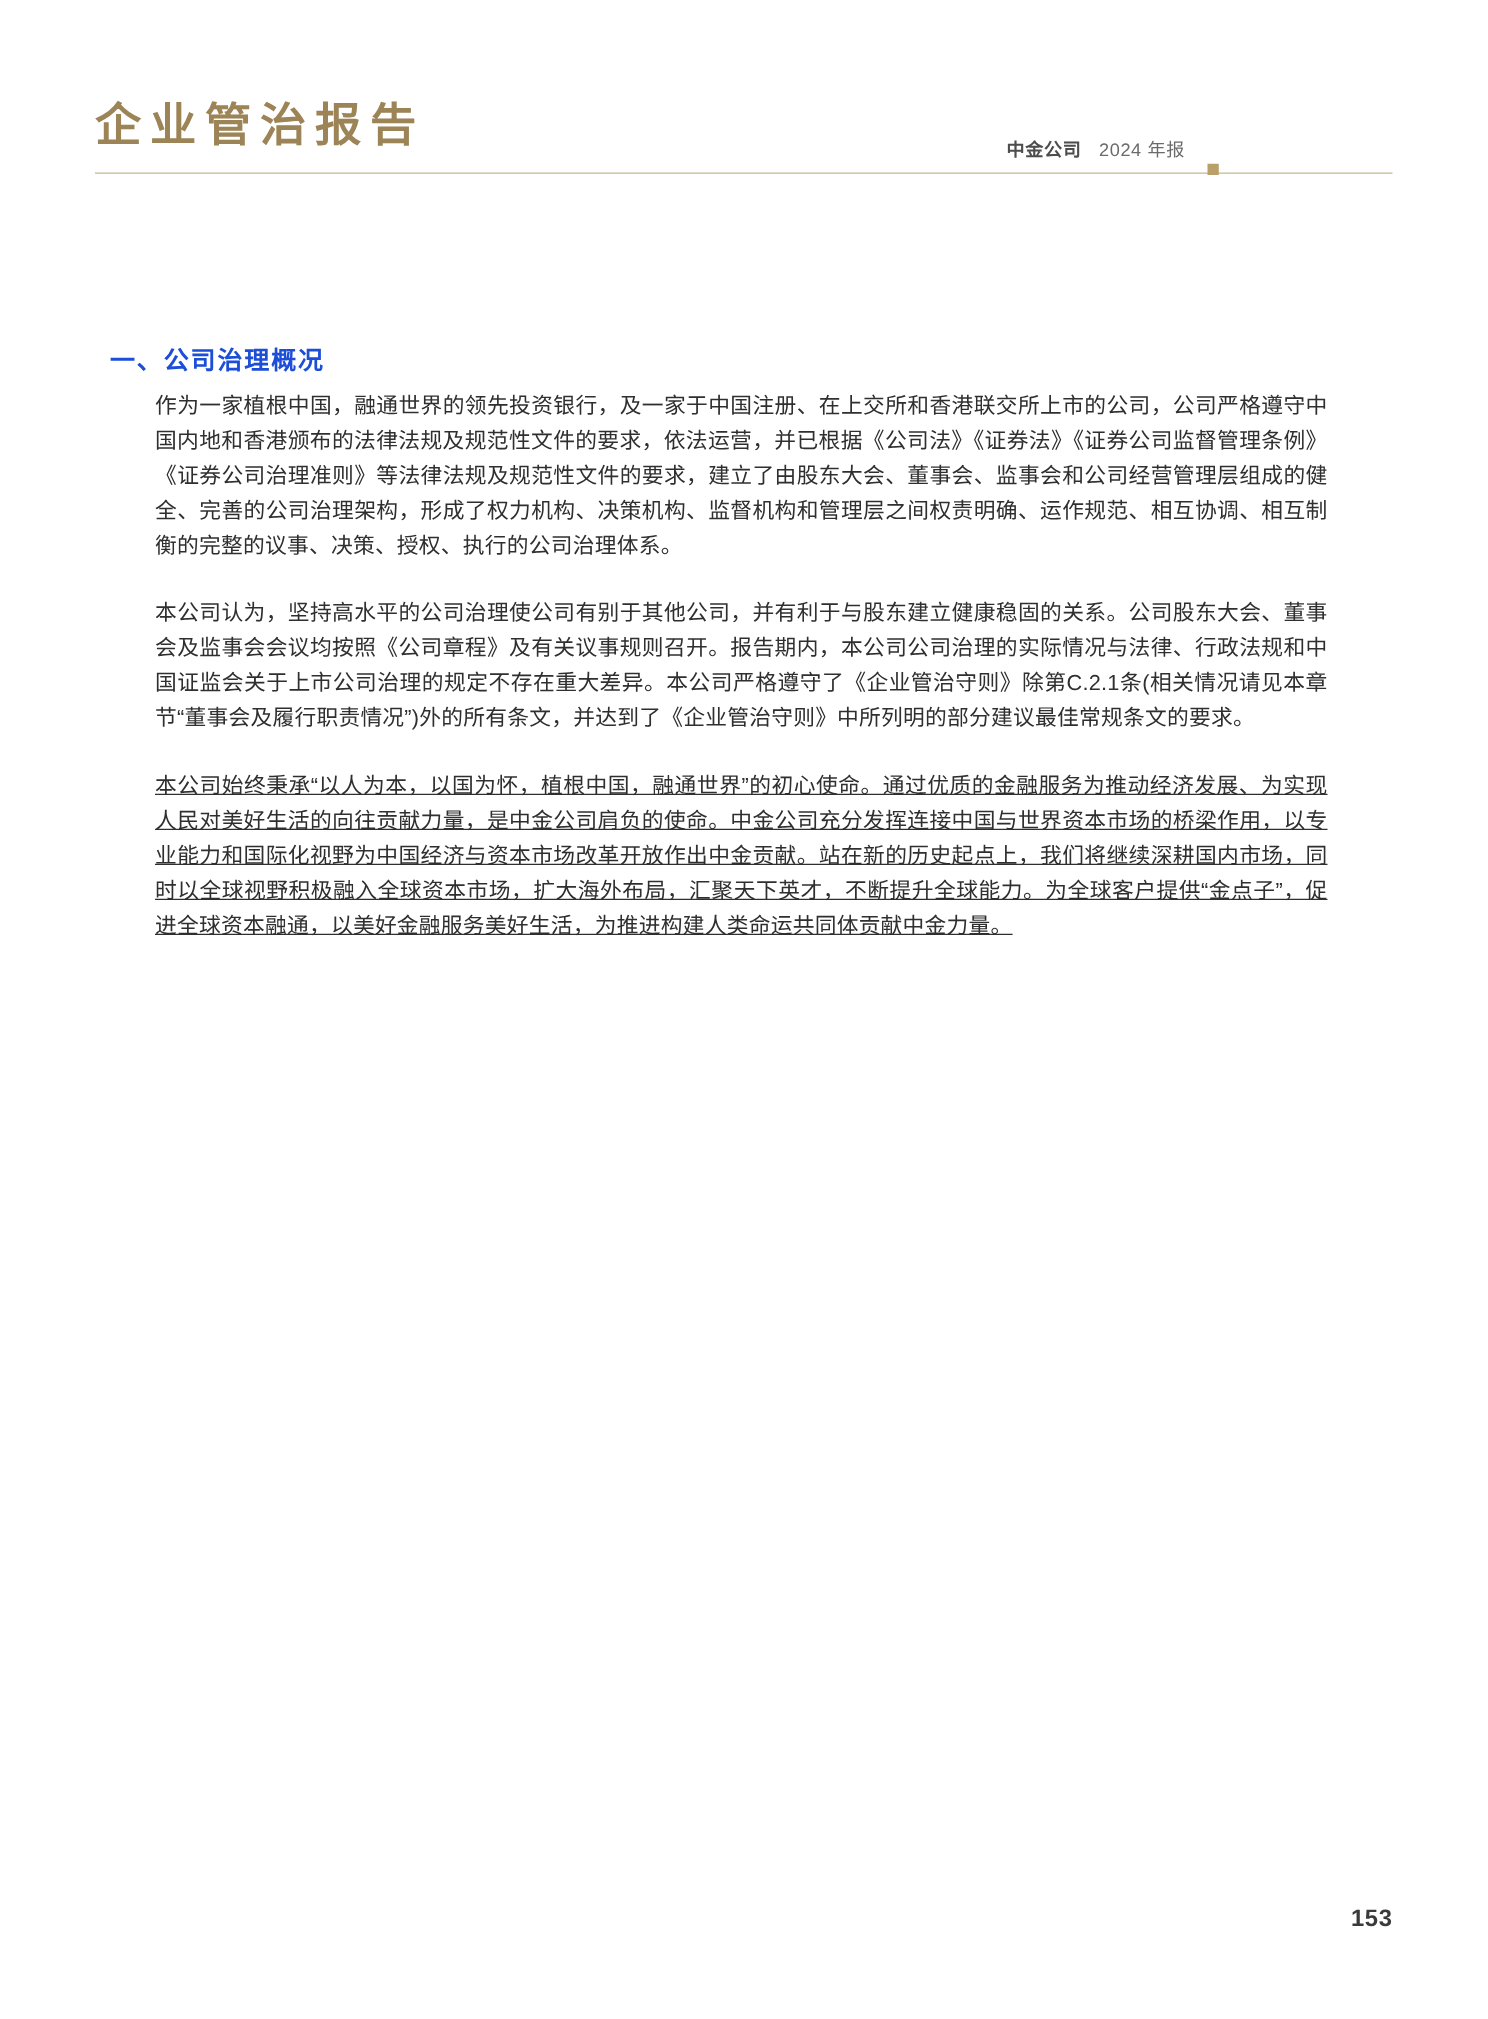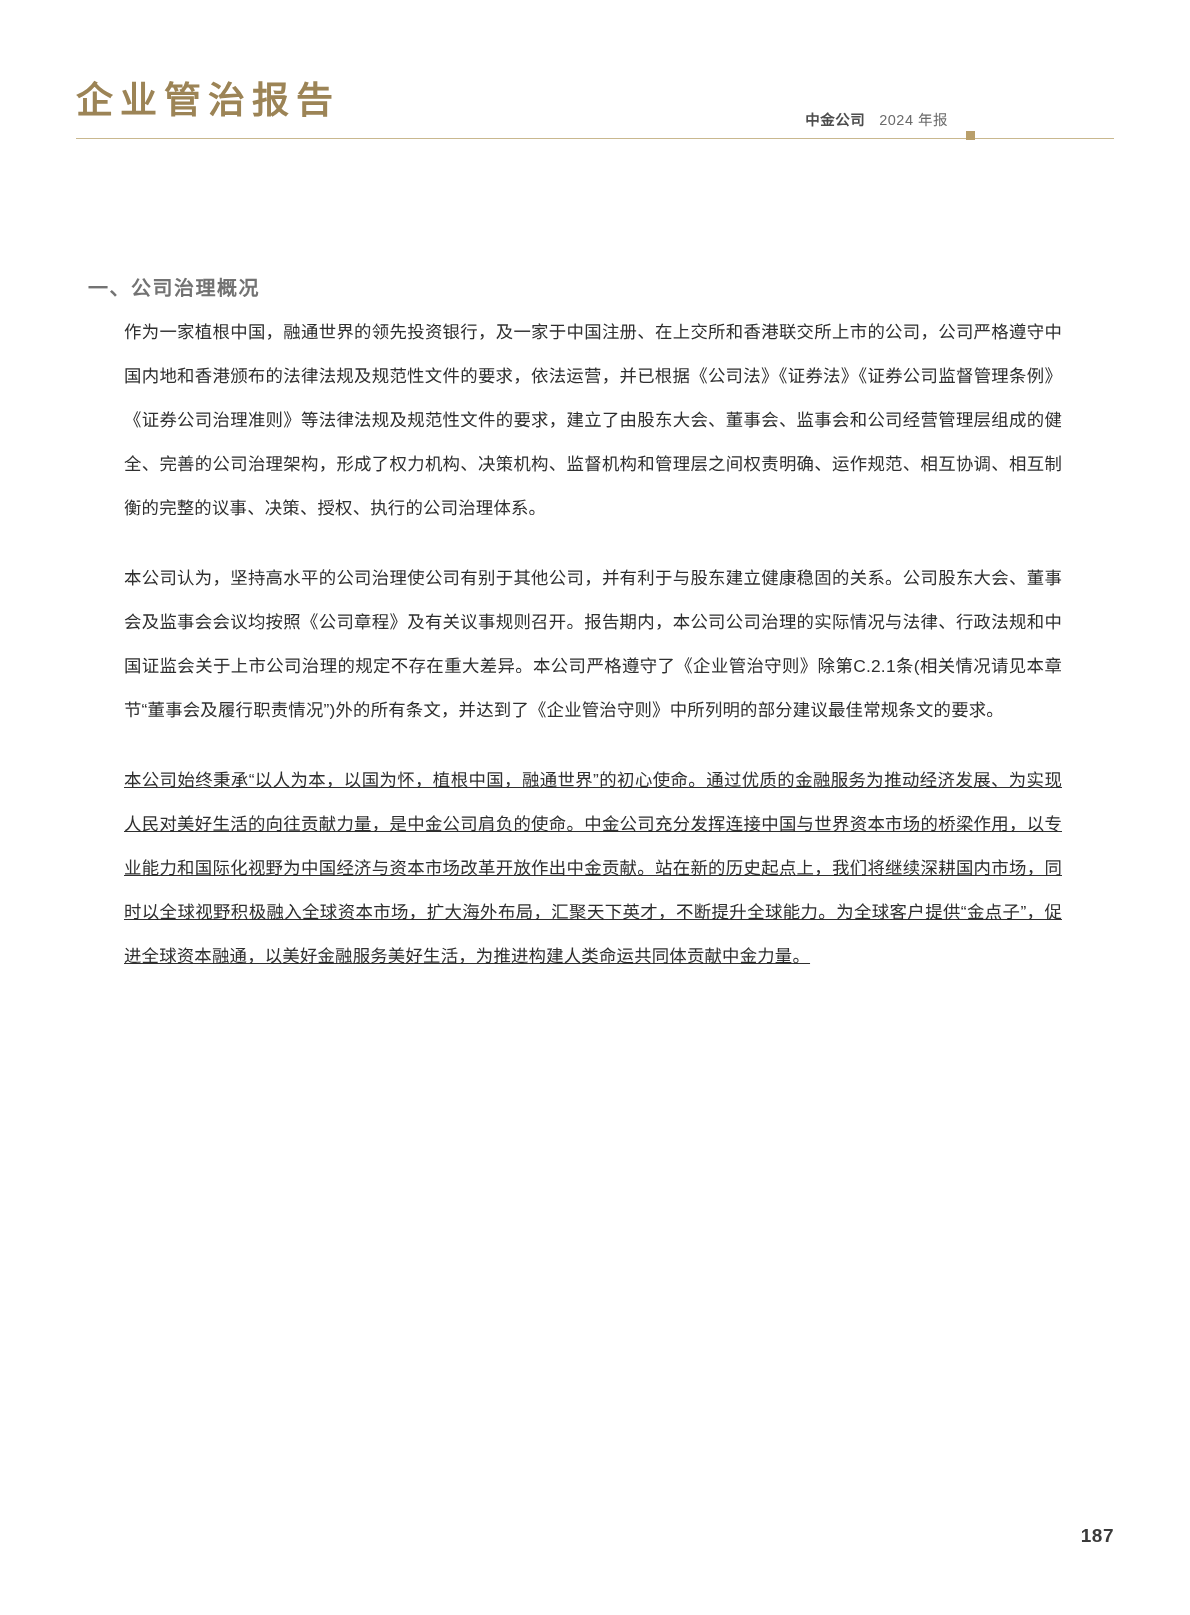--- a/index.html
+++ b/index.html
@@ -77,33 +77,33 @@
     left: 0;
     top: 0;
     width: 1190px;
   }
   .section-heading {
     position: absolute;
     left: 88px;
     top: 272px;
     font-size: 20px;
     font-weight: 700;
-    color: #737373;
+    color: #1d4ed8;
     letter-spacing: 1.5px;
     white-space: nowrap;
   }
   .paragraphs {
     position: absolute;
     left: 124px;
     top: 310px;
     width: 938px;
   }
   .para {
     font-size: 17.4px;
-    line-height: 44px;
+    line-height: 28px;
     color: #2f2f2f;
     text-align: justify;
     text-justify: inter-ideograph;
     margin: 0 0 26px 0;
     letter-spacing: 0.2px;
   }
   .para:last-child {
     margin-bottom: 12px;
     text-decoration: underline;
   }
@@ -136,15 +136,15 @@
   <div class="content">
     <div class="section-heading">一、公司治理概况</div>
 
     <div class="paragraphs">
       <p class="para">作为一家植根中国，融通世界的领先投资银行，及一家于中国注册、在上交所和香港联交所上市的公司，公司严格遵守中国内地和香港颁布的法律法规及规范性文件的要求，依法运营，并已根据《公司法》《证券法》《证券公司监督管理条例》《证券公司治理准则》等法律法规及规范性文件的要求，建立了由股东大会、董事会、监事会和公司经营管理层组成的健全、完善的公司治理架构，形成了权力机构、决策机构、监督机构和管理层之间权责明确、运作规范、相互协调、相互制衡的完整的议事、决策、授权、执行的公司治理体系。</p>
       <p class="para">本公司认为，坚持高水平的公司治理使公司有别于其他公司，并有利于与股东建立健康稳固的关系。公司股东大会、董事会及监事会会议均按照《公司章程》及有关议事规则召开。报告期内，本公司公司治理的实际情况与法律、行政法规和中国证监会关于上市公司治理的规定不存在重大差异。本公司严格遵守了《企业管治守则》除第C.2.1条(相关情况请见本章节“董事会及履行职责情况”)外的所有条文，并达到了《企业管治守则》中所列明的部分建议最佳常规条文的要求。</p>
       <p class="para">本公司始终秉承“以人为本，以国为怀，植根中国，融通世界”的初心使命。通过优质的金融服务为推动经济发展、为实现人民对美好生活的向往贡献力量，是中金公司肩负的使命。中金公司充分发挥连接中国与世界资本市场的桥梁作用，以专业能力和国际化视野为中国经济与资本市场改革开放作出中金贡献。站在新的历史起点上，我们将继续深耕国内市场，同时以全球视野积极融入全球资本市场，扩大海外布局，汇聚天下英才，不断提升全球能力。为全球客户提供“金点子”，促进全球资本融通，以美好金融服务美好生活，为推进构建人类命运共同体贡献中金力量。</p>
     </div>
   </div>
 
-  <div class="page-number">187</div>
+  <div class="page-number">153</div>
 
 </div>
 
 </body></html>

